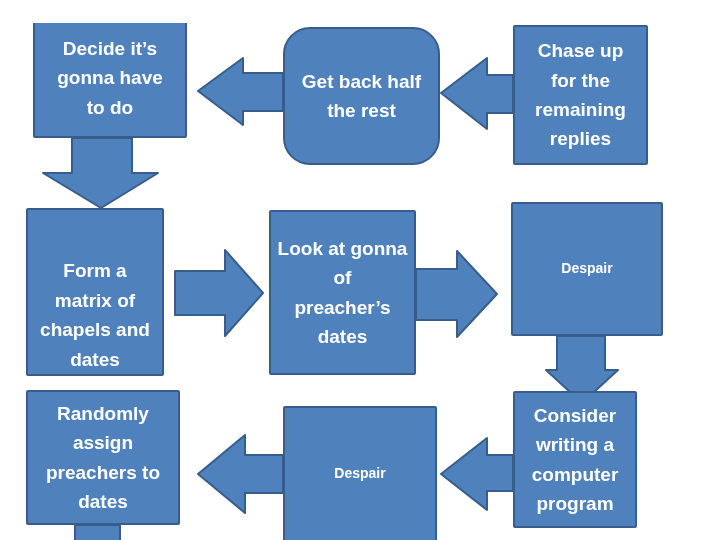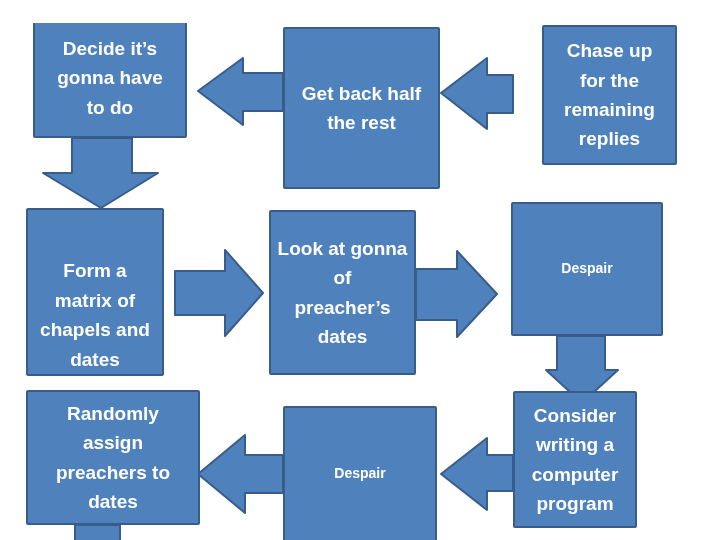--- a/index.html
+++ b/index.html
@@ -34,26 +34,26 @@
     display:flex;align-items:center;justify-content:center;
     text-align:center;
     font-weight:bold;
     font-size:19px;
     line-height:1.55;
   }
   .node .label{white-space:pre-line;}
   .node--big{font-size:14px;}
   
   .n-decide        {left:33px;  top:-5px;  width:154px; height:120px;}
-  .n-getback       {left:283px; top:4px;   width:157px; height:162px;}
-  .n-chaseup       {left:542px; top:2px;   width:135px; height:140px;}
+  .n-getback       {left:283px; top:4px;   width:157px; height:138px;border-radius:27px;}
+  .n-chaseup       {left:513px; top:2px;   width:135px; height:140px;}
   .n-formmatrix    {left:26px;  top:185px; width:138px; height:168px;align-items:flex-end;}
   .n-lookatlist    {left:269px; top:187px; width:147px; height:165px;}
   .n-despair1      {left:511px; top:179px; width:152px; height:134px;}
-  .n-randomassign  {left:26px;  top:367px; width:174px; height:135px;}
+  .n-randomassign  {left:26px;  top:367px; width:154px; height:135px;}
   .n-despair2      {left:283px; top:383px; width:154px; height:136px;}
   .n-considerprog  {left:513px; top:368px; width:124px; height:137px;}
 </style>
 </head>
 <body>
 
 <div class="canvas">
 
   <svg class="connector-layer" viewBox="0 0 720 540">
     <polygon class="connector" points="283,50 243,50 243,35 198,68 243,102 243,88 283,88"></polygon>

